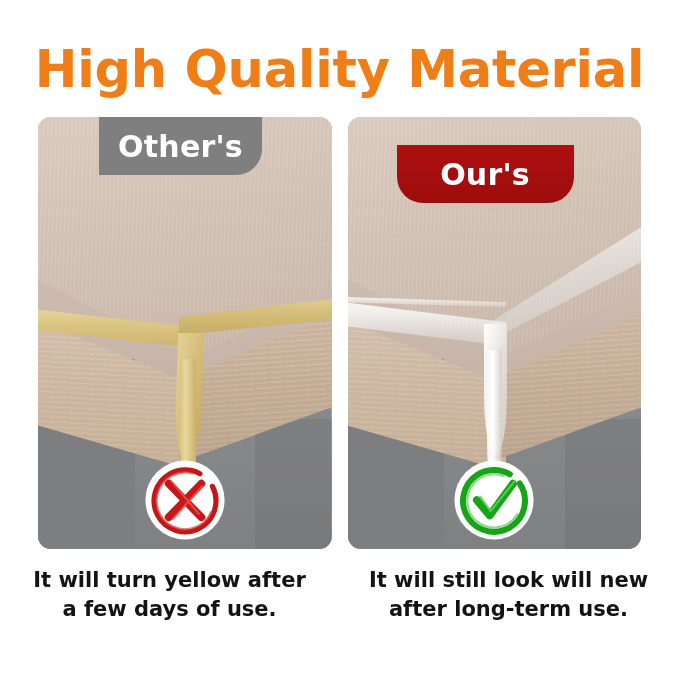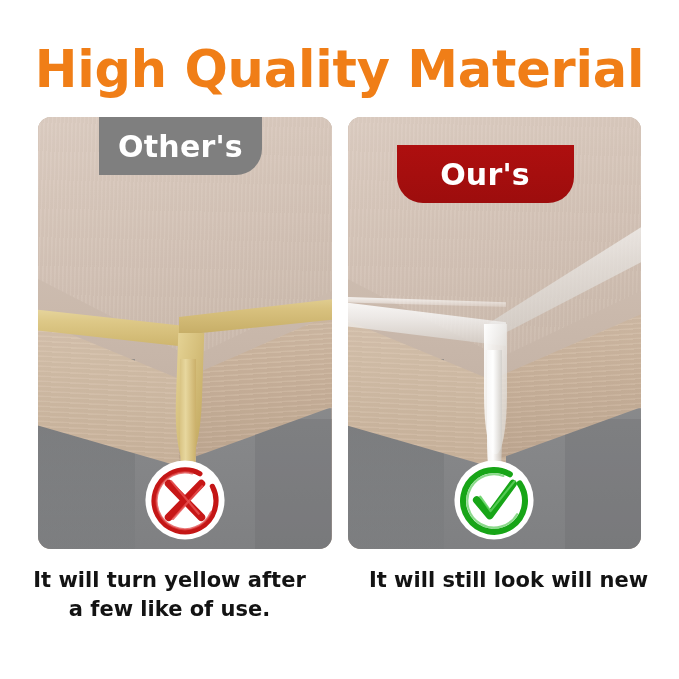--- a/index.html
+++ b/index.html
@@ -342,18 +342,19 @@
         <path d="M30 50 L45 68 L72 31" fill="none" stroke="#17A517" stroke-width="9" stroke-linecap="round" stroke-linejoin="round"></path>
         <path d="M34 46 L46 63 L74 28" fill="none" stroke="#5FD05F" stroke-width="2.5" stroke-linecap="round" stroke-linejoin="round" opacity="0.85"></path>
       </svg>
     </div>
   </div>
 </div>
 
 <div class="captions">
   <div class="caption">
     <span>It will turn yellow after</span>
-    <span class="l2">a few like of use.</span>
+    <span class="l2">a few days of use.</span>
   </div>
   <div class="caption">
     <span>It will still look will new</span>
+    <span class="l2">after long-term use.</span>
   </div>
 </div>
 
 </body></html>

